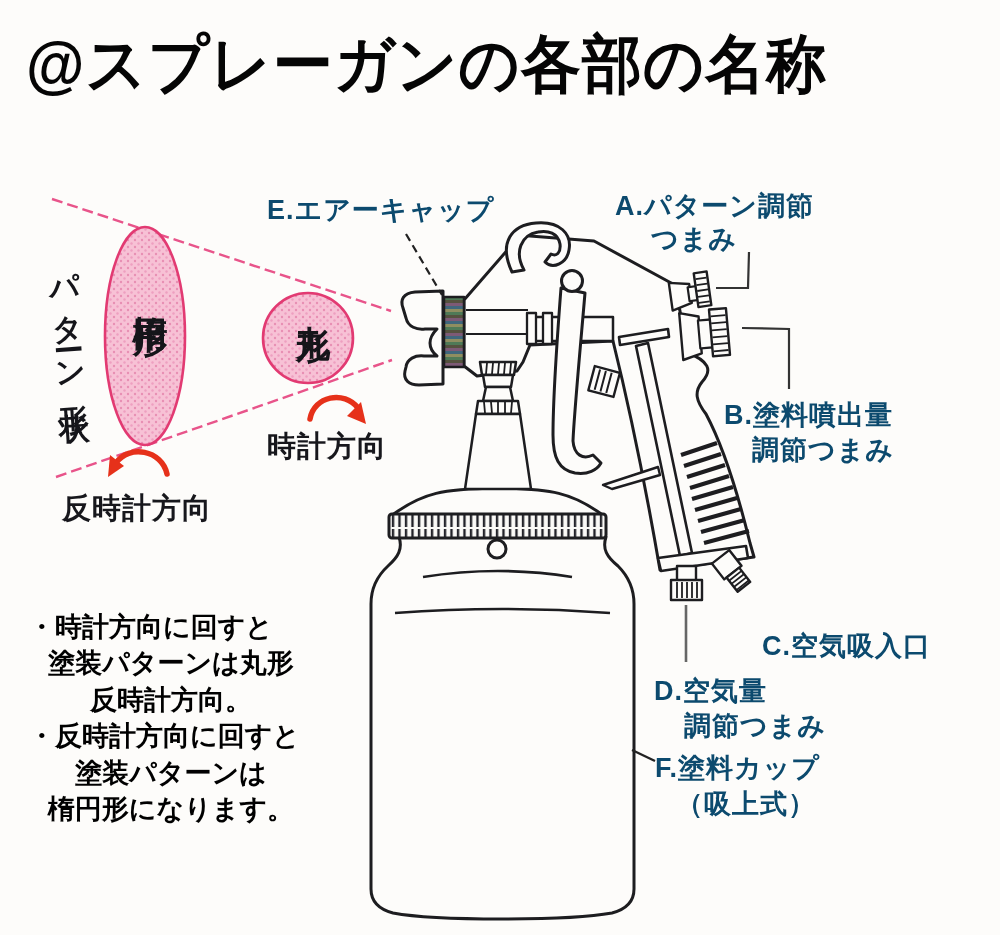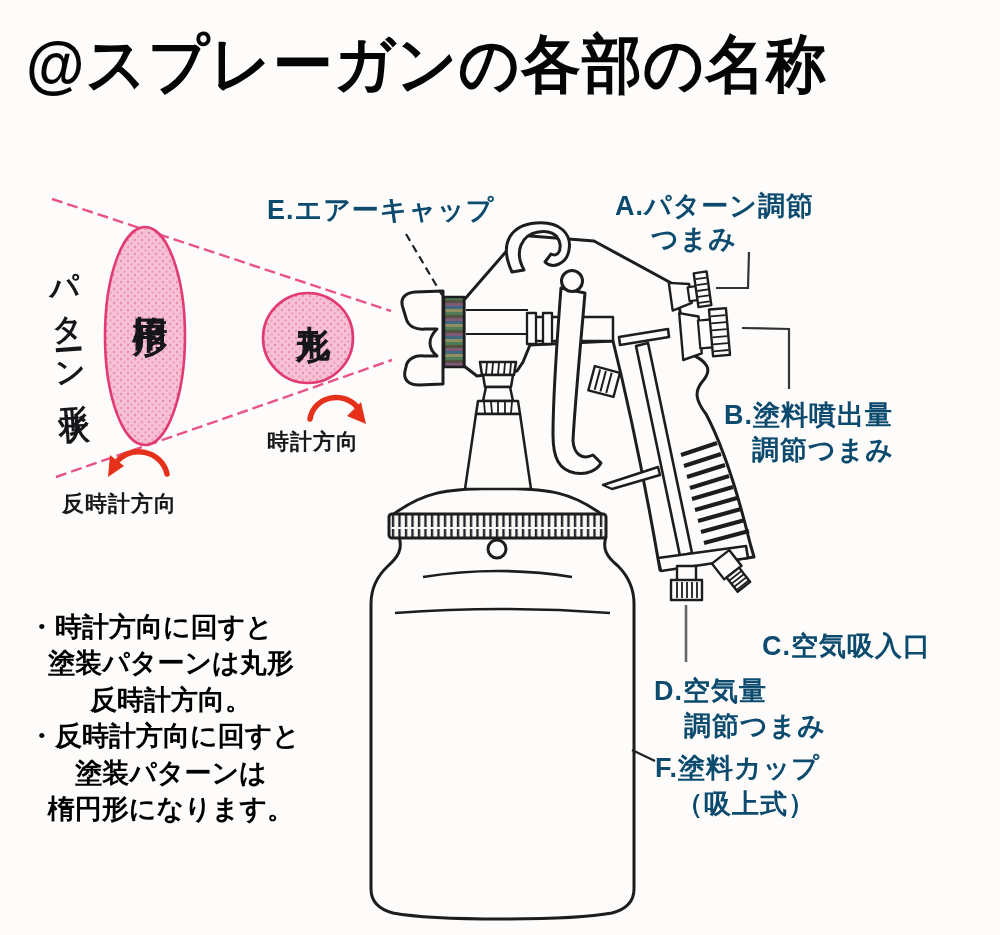--- a/index.html
+++ b/index.html
@@ -14,21 +14,21 @@
     left:26px;top:22px;font-size:60px;font-weight:bold;color:#050505;
     letter-spacing:1px;transform:scaleY(1.06);transform-origin:left top;
   }
   .plabel{font-size:27px;font-weight:bold;color:#0c4a6e;letter-spacing:1px;}
   .vtext{
     writing-mode:vertical-rl;text-orientation:mixed;
     font-weight:bold;color:#15151a;white-space:nowrap;
   }
   .axis{left:46px;top:252px;font-size:30px;letter-spacing:7px;transform:rotate(-4deg);}
   .shape-label{font-size:35px;letter-spacing:4px;}
-  .arrow-label{font-size:22px;font-weight:bold;letter-spacing:1px;font-family:Liberation Mono, monospace;}
+  .arrow-label{font-size:29px;font-weight:bold;letter-spacing:1px;font-family:Liberation Mono, monospace;}
   .notes{left:28px;top:609px;font-size:27px;font-weight:bold;line-height:36.4px;color:#000000;}
   .notes .indent{padding-left:14px;text-align:center;}
   svg{position:absolute;left:0;top:0;}
 </style>
 </head>
 <body>
 
 <div class="page">
 
   <svg width="1000" height="935" viewBox="0 0 1000 935">

